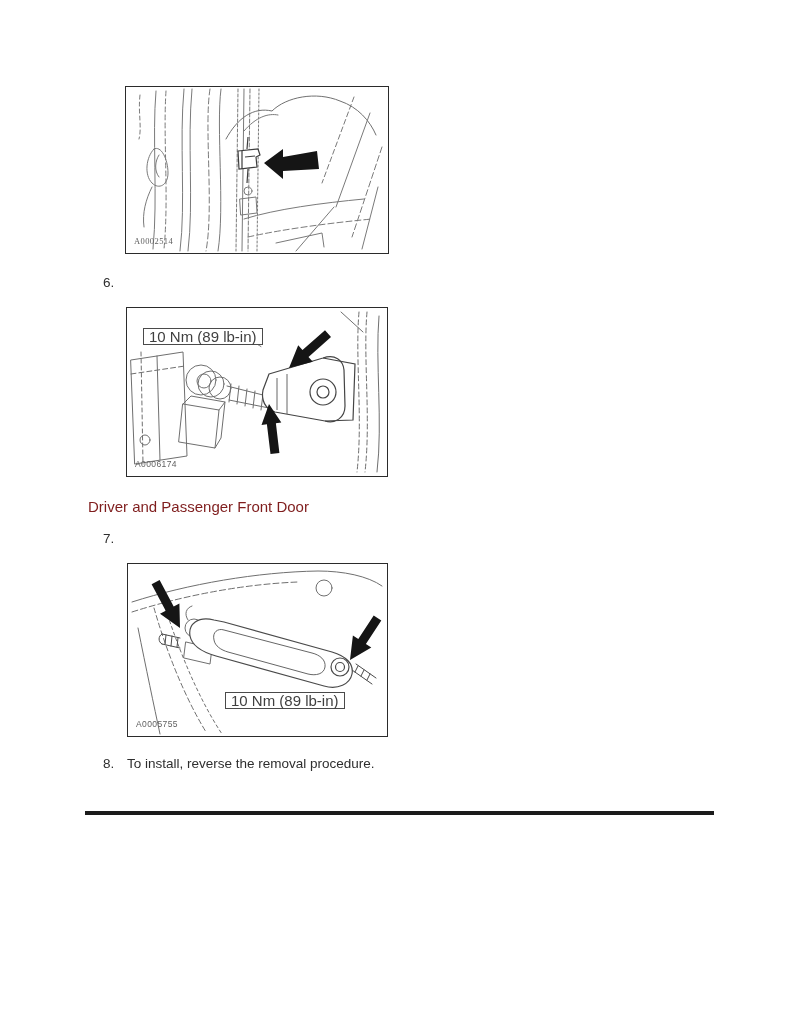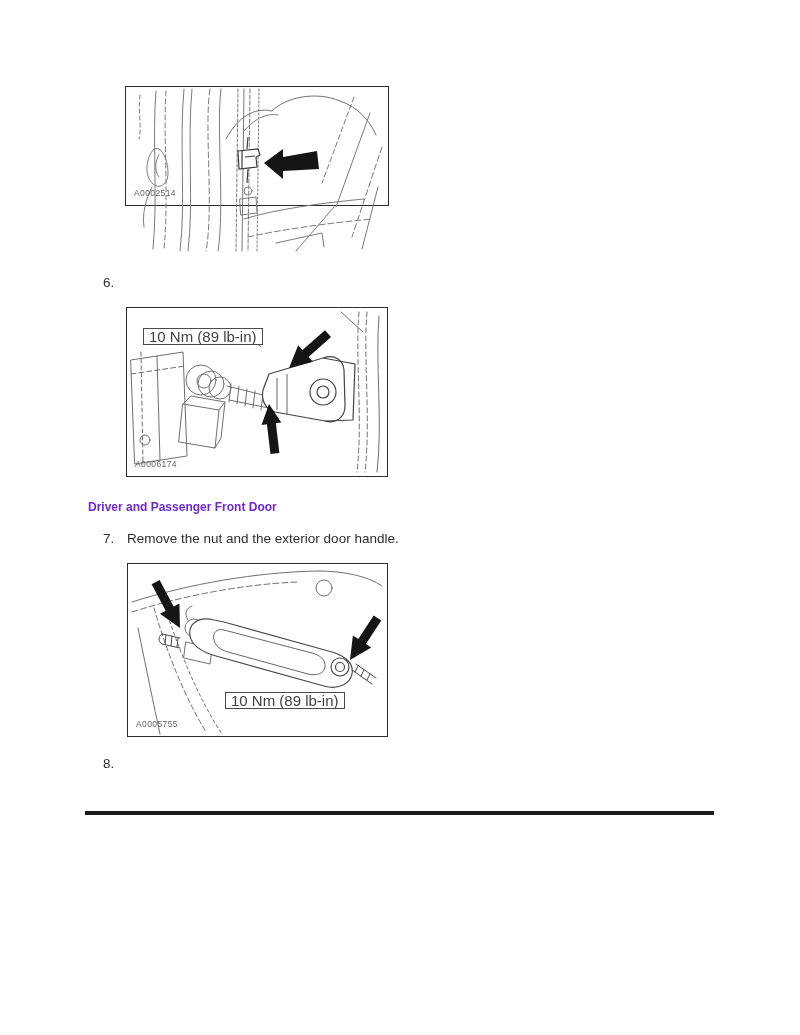--- a/index.html
+++ b/index.html
@@ -17,30 +17,30 @@
   }
   .torque {
     position:absolute; border:1px solid #4a4a4a; background:#ffffff; color:#3f3f3f;
     font-size:15px; line-height:13px; padding:1px 5px; white-space:nowrap; z-index:3;
   }
   .step {
     position:absolute; display:flex; font-size:13.5px; line-height:16px; color:#2e2e2e;
   }
   .step-num { width:24px; flex:0 0 24px; }
   .heading {
-    position:absolute; font-size:12px; font-weight:bold; color:#6d28d9; line-height:16px;
+    position:absolute; font-size:15px; font-weight:normal; color:#7f1d1d; line-height:16px;
   }
   .rule { position:absolute; background:#1b1b1b; }
 </style>
 </head>
 <body>
 
 <div class="page">
 
-  <div class="figure" style="left:125px; top:86px; width:264px; height:120px;">
+  <div class="figure" style="left:125px; top:86px; width:264px; height:168px;font-family:Liberation Serif, serif;">
     <svg width="262" height="166" viewBox="0 0 262 166">
       <g stroke="#7a7a7a" fill="none" stroke-width="1" stroke-linecap="round">
         <path d="M14,8 C12,26 16,40 13,52" stroke-dasharray="4 3"></path>
         <path d="M30,4 C26,50 32,110 27,162"></path>
         <path d="M40,4 C37,50 43,110 38,162" stroke-dasharray="5 3"></path>
         <path d="M58,2 C53,55 60,115 54,164"></path>
         <path d="M66,2 C61,55 68,115 62,164"></path>
         <path d="M84,2 C78,40 88,120 80,164" stroke-dasharray="6 3"></path>
         <path d="M95,2 C90,40 99,120 92,164"></path>
         <path d="M28,62 C20,70 18,88 26,96 C33,103 42,98 42,86 C42,72 35,58 28,62 Z"></path>
@@ -112,21 +112,20 @@
       <polygon fill="#151515" points="142,96 154.3,114.6 148.9,115.2 152.4,144.9 143.5,146 139.9,116.3 134.5,117"></polygon>
     </svg>
     <div class="torque" style="left:16px; top:20px;">10 Nm (89 lb-in)</div>
     <span class="fig-label">A0006174</span>
   </div>
 
   <div class="heading" style="left:88px; top:499px; width:500px;">Driver and Passenger Front Door</div>
 
   <div class="step" style="left:103px; top:531px; width:480px;">
     <span class="step-num">7.</span>
-    <span>Remove the nut and the exterior door handle.</span>
   </div>
 
   <div class="figure" style="left:127px; top:563px; width:261px; height:174px;">
     <svg width="259" height="172" viewBox="0 0 259 172">
       <g stroke="#6f6f6f" fill="none" stroke-width="1" stroke-linecap="round">
         <path d="M4,38 C60,20 130,8 190,7 C215,7 240,12 254,22"></path>
         <path d="M4,48 C60,30 120,20 170,18" stroke-dasharray="6 3"></path>
         <circle cx="196" cy="24" r="8"></circle>
         <path d="M26,44 C38,86 56,132 78,168" stroke-dasharray="5 3"></path>
         <path d="M10,64 C18,104 26,142 32,170"></path>
@@ -150,17 +149,18 @@
       </g>
       <polygon fill="#151515" points="52,64 51.4,39.4 45.7,42.5 31.6,16.1 23.6,20.3 37.7,46.7 32,49.8"></polygon>
       <polygon fill="#151515" points="222,96 224.9,71.5 230.3,75 245.7,51.5 253.3,56.5 237.9,80 243.3,83.6"></polygon>
     </svg>
     <div class="torque" style="left:97px; top:128px;">10 Nm (89 lb-in)</div>
     <span class="fig-label">A0005755</span>
   </div>
 
   <div class="step" style="left:103px; top:756px; width:480px;">
     <span class="step-num">8.</span>
+    <span>To install, reverse the removal procedure.</span>
   </div>
 
   <div class="rule" style="left:85px; top:811px; width:629px; height:3.5px;"></div>
 
 </div>
 
 </body></html>

